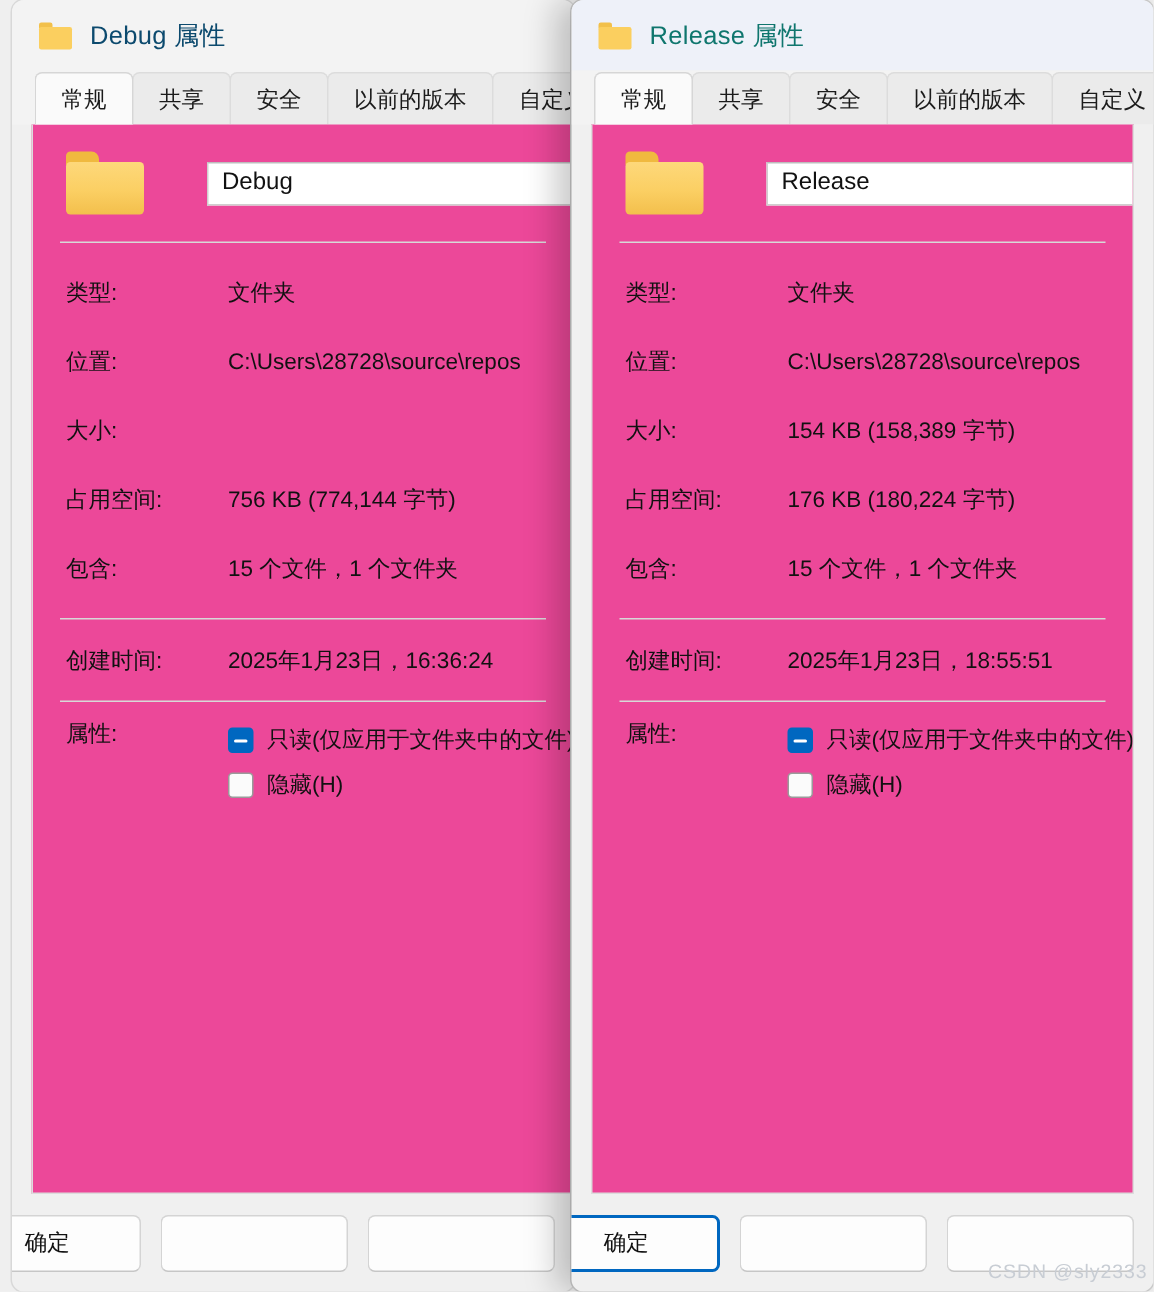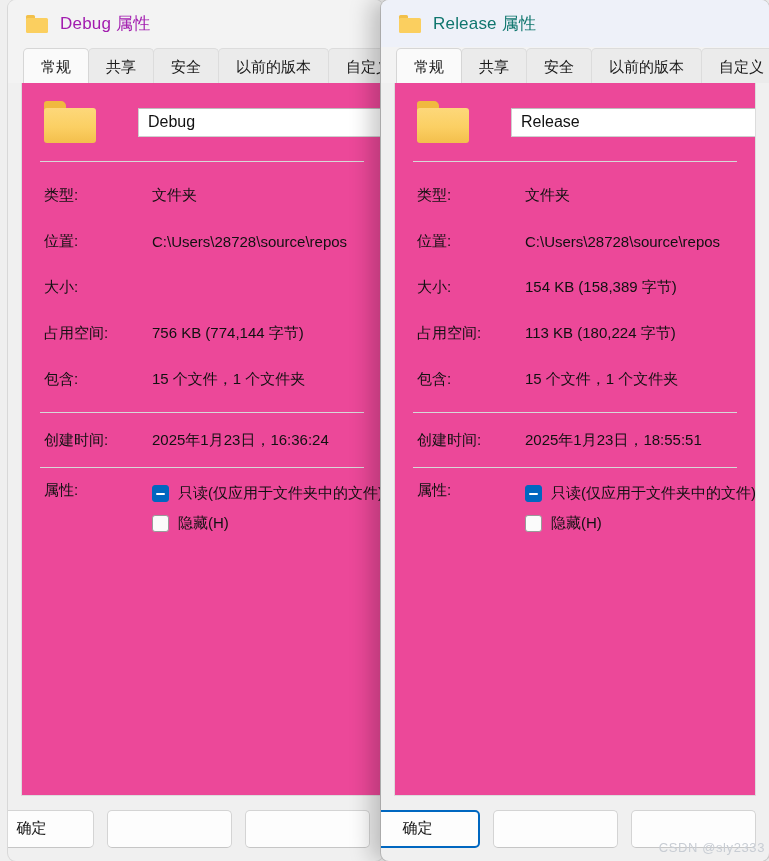--- a/index.html
+++ b/index.html
@@ -76,21 +76,21 @@
     width: 22px; height: 15px;
     background: #fbcf5f;
     border-radius: 1.5px;
   }
 
   .title-text {
     font-size: 17px;
     letter-spacing: .2px;
     white-space: nowrap;
   }
-  .back .title-text { color: #a21caf; }
+  .back .title-text { color: #0c4a6e; }
   .front .title-text { color: #0f766e; }
 
   
   .tabstrip {
     display: flex;
     align-items: flex-end;
     height: 36px;
     padding-left: 15px;
     box-sizing: border-box;
     position: relative;
@@ -442,21 +442,21 @@
           <span class="ivalue">C:\Users\28728\source\repos</span>
         </div>
         <div class="spacer-8"></div>
         <div class="irow">
           <span class="ilabel">大小:</span>
           <span class="ivalue">154 KB (158,389 字节)</span>
         </div>
         <div class="spacer-8"></div>
         <div class="irow">
           <span class="ilabel">占用空间:</span>
-          <span class="ivalue">113 KB (180,224 字节)</span>
+          <span class="ivalue">176 KB (180,224 字节)</span>
         </div>
         <div class="spacer-8"></div>
         <div class="irow">
           <span class="ilabel">包含:</span>
           <span class="ivalue">15 个文件，1 个文件夹</span>
         </div>
       </div>
 
       <div class="spacer-14"></div>
       <div class="hr"></div>

